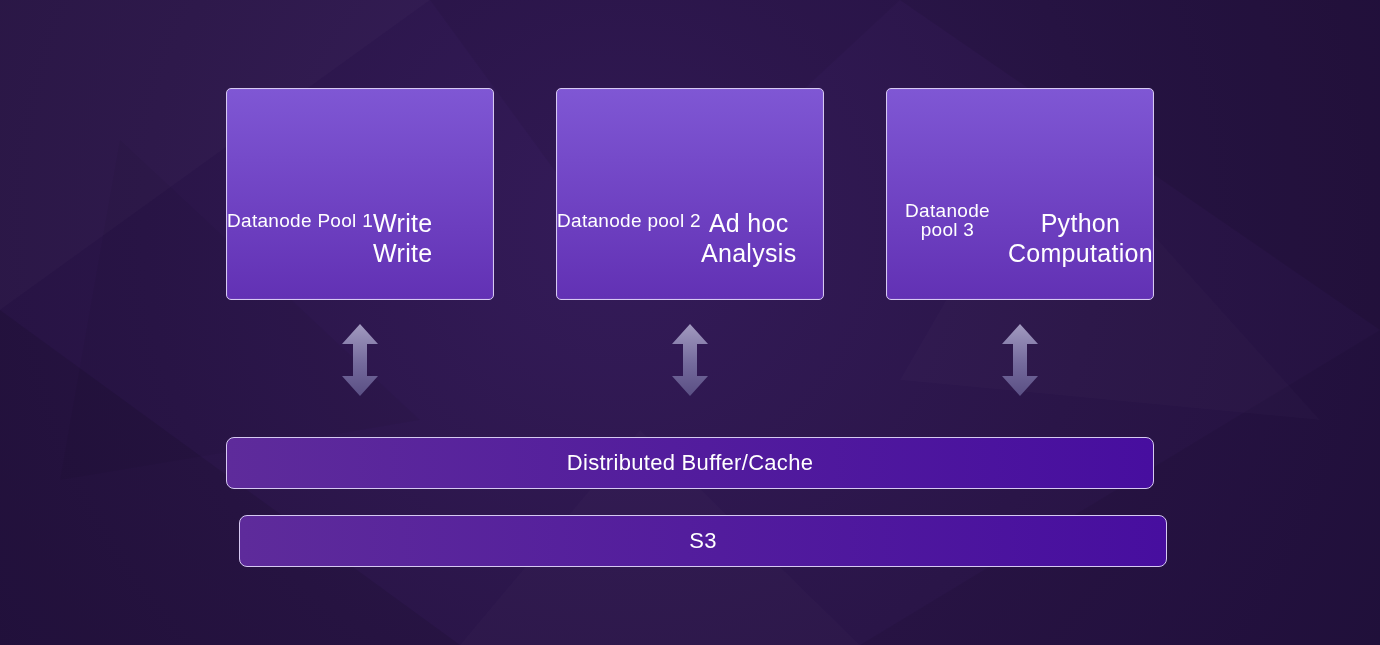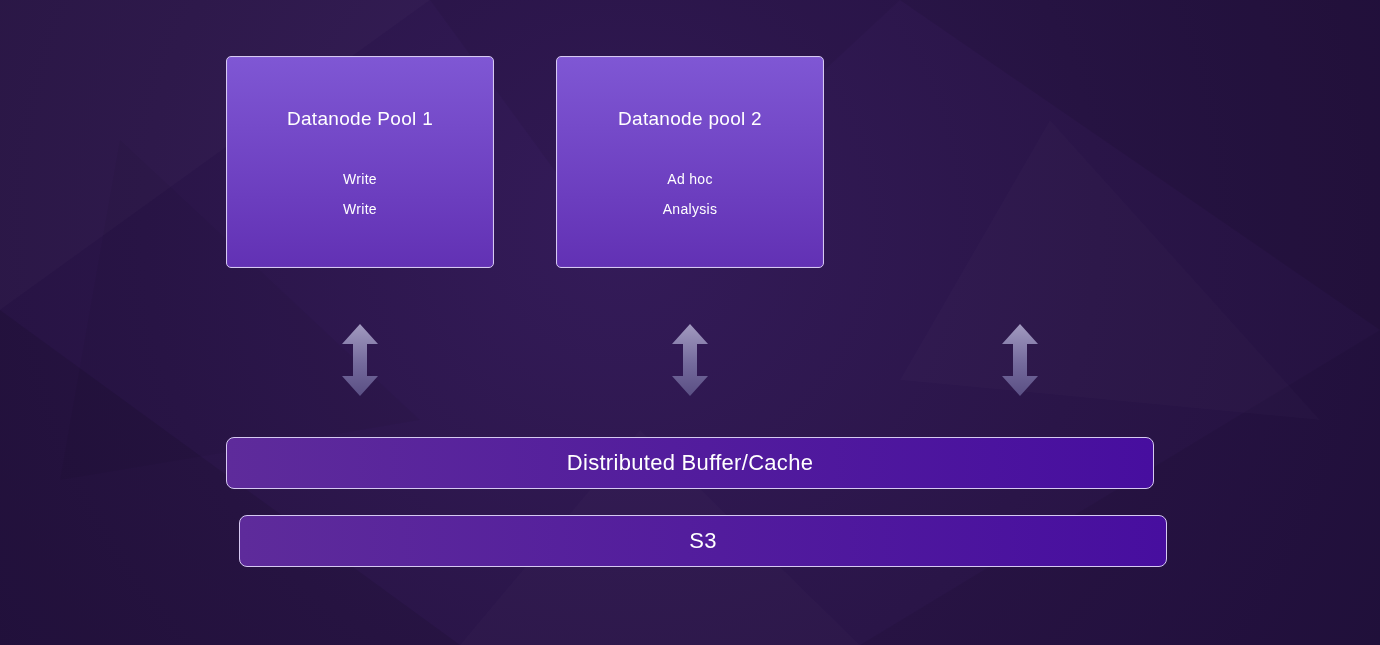--- a/index.html
+++ b/index.html
@@ -22,45 +22,45 @@
     width:1380px;height:645px;
     background:radial-gradient(circle at 45% 35%, #341b59 0%, var(--bg) 55%, #23113e 100%);
     overflow:hidden;
   }
   .bg-facets{
     position:absolute;left:0;top:0;width:1380px;height:645px;
     pointer-events:none;
   }
   .pool-box{
     position:absolute;
-    top:56px;
+    top:88px;
     width:268px;height:212px;
     border:1px solid var(--border);
     border-radius:5px;
     background:linear-gradient(180deg, var(--box-top) 0%, var(--box-bottom) 100%);
-    display:flex;flex-direction:column;align-items:center;
+    display:flex;flex-direction:row;align-items:center;
     padding-top:52px;
     box-shadow:0 0 0 1px rgba(255,255,255,0.04) inset;
   }
   .pool-box.p1{left:226px;}
   .pool-box.p2{left:556px;}
   .pool-box.p3{left:886px;}
   .pool-title{
     font-size:19px;
     line-height:19px;
     letter-spacing:0.3px;
     text-align:center;
     font-weight:400;
   }
   .pool-lines{
     margin-top:36px;
     text-align:center;
   }
   .pool-line{
-    font-size:14px;
+    font-size:25px;
     line-height:30px;
     letter-spacing:0.3px;
     font-weight:400;
   }
   .arrow{
     position:absolute;
     top:322px;
     width:40px;height:76px;
   }
   .arrow.a1{left:340px;}
@@ -113,20 +113,27 @@
   </div>
 
   <div class="pool-box p2">
     <div class="pool-title">Datanode pool 2</div>
     <div class="pool-lines">
       <div class="pool-line">Ad hoc</div>
       <div class="pool-line">Analysis</div>
     </div>
   </div>
 
+  <div class="pool-box p3">
+    <div class="pool-title">Datanode pool 3</div>
+    <div class="pool-lines">
+      <div class="pool-line">Python</div>
+      <div class="pool-line">Computation</div>
+    </div>
+  </div>
 
   <svg class="arrow a1" viewBox="0 0 40 76">
     <path d="M20 2 L38 22 L27 22 L27 54 L38 54 L20 74 L2 54 L13 54 L13 22 L2 22 Z" fill="url(#arrowGrad)"></path>
   </svg>
   <svg class="arrow a2" viewBox="0 0 40 76">
     <path d="M20 2 L38 22 L27 22 L27 54 L38 54 L20 74 L2 54 L13 54 L13 22 L2 22 Z" fill="url(#arrowGrad)"></path>
   </svg>
   <svg class="arrow a3" viewBox="0 0 40 76">
     <path d="M20 2 L38 22 L27 22 L27 54 L38 54 L20 74 L2 54 L13 54 L13 22 L2 22 Z" fill="url(#arrowGrad)"></path>
   </svg>

